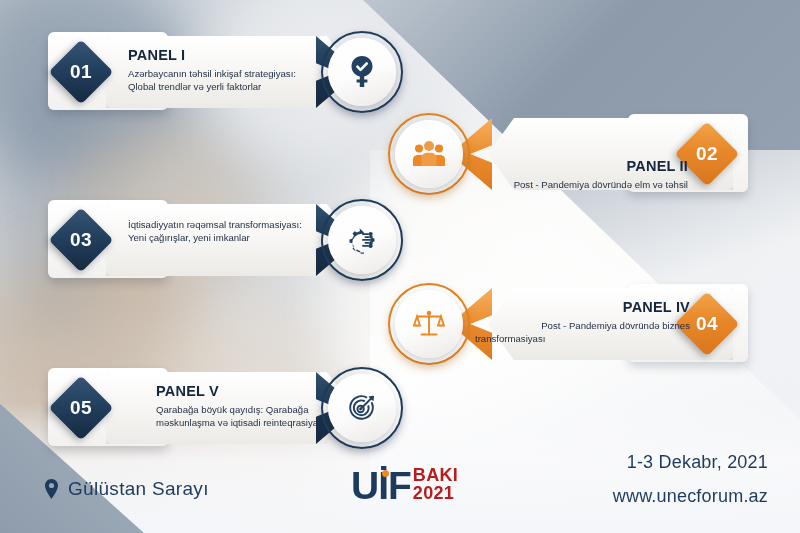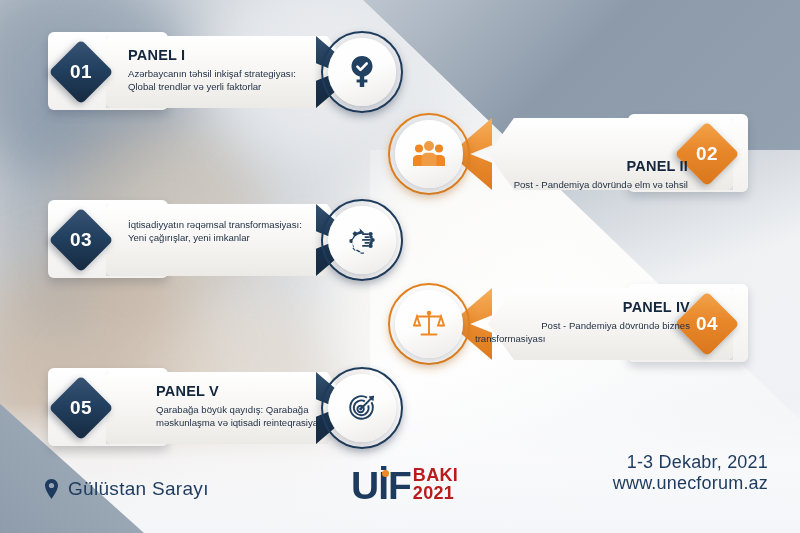--- a/index.html
+++ b/index.html
@@ -143,21 +143,21 @@
   .pin { width:15px; height:20px; display:block; }
 
   .logo { position:absolute; left:351px; top:466px; display:flex; align-items:center; gap:2px; }
   .logo-uif { font-size:39px; font-weight:bold; color:#1d3b5e; letter-spacing:-1px; line-height:.9; position:relative; }
   .logo-dot { position:absolute; width:7px; height:7px; border-radius:50%; background:#ef8722; left:31px; top:2px; }
   .logo-right { line-height:1.02; padding-bottom:3px; }
   .logo-baki, .logo-year { font-size:18px; font-weight:bold; color:#b91c1c; letter-spacing:.3px; display:block; }
 
   .rightinfo { position:absolute; right:32px; top:452px; text-align:right; }
   .r-date { font-size:18px; color:#1d3b5e; letter-spacing:.2px; }
-  .r-url { font-size:18px; color:#1d3b5e; letter-spacing:.2px; }
+  .r-url { font-size:18px; color:#1d3b5e; letter-spacing:.2px; margin-top:13px; }
 </style>
 </head>
 <body>
 
 <div id="stage">
 
   <div class="bg-base"></div>
   <div class="blob b7"></div>
   <div class="blob b1"></div>
   <div class="blob b2"></div>

